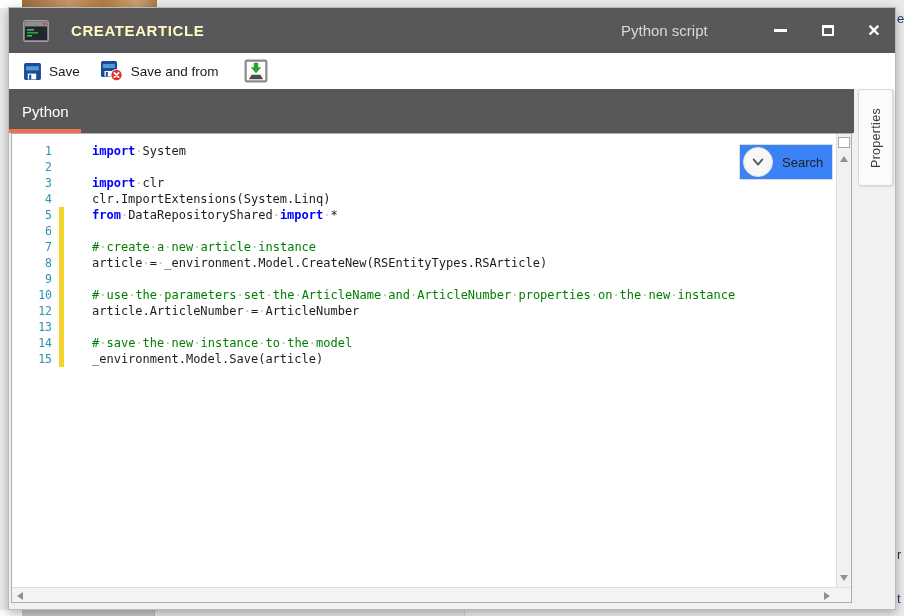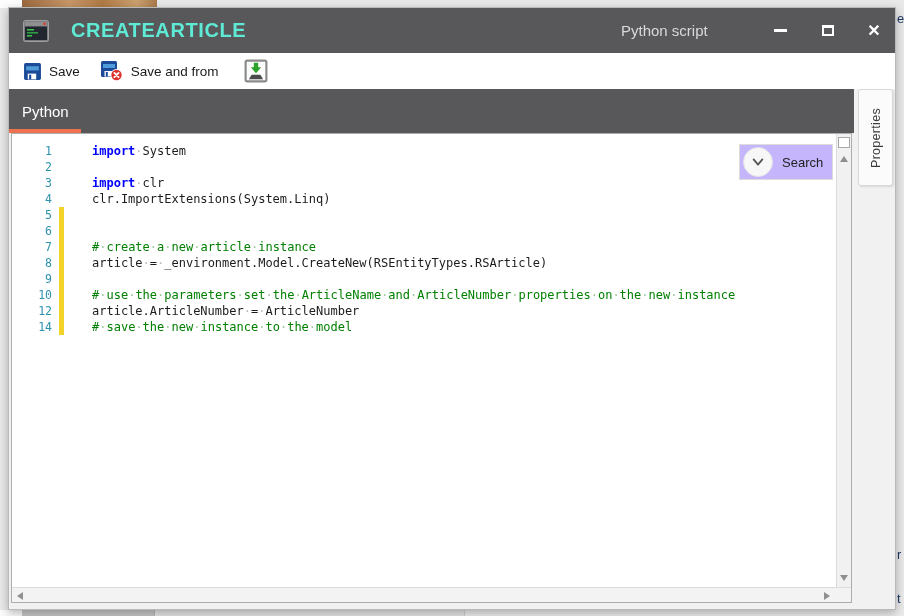--- a/index.html
+++ b/index.html
@@ -26,21 +26,21 @@
     position:absolute; left:8px; top:7px; width:888px; height:603px;
     background:#ffffff; border:1px solid #b9b9b9;
     box-shadow:0 3px 9px rgba(0,0,0,.28);
   }
   
   .titlebar {
     position:absolute; left:0; top:0; width:100%; height:45px;
     background:#58585a; display:flex; align-items:center; padding-left:14px;
   }
   .app-icon { width:26px; height:22px; flex:0 0 auto; }
-  .win-title { color:#5eead4; font-size:20px; font-weight:bold; letter-spacing:.6px; margin-left:22px; }
+  .win-title { color:#fef9c3; font-size:15px; font-weight:bold; letter-spacing:.6px; margin-left:22px; }
   .win-subtitle { position:absolute; left:612px; top:0; height:45px; display:flex; align-items:center;
     color:#d9d9d9; font-size:15px;text-align:center; }
   .winbtn { position:absolute; top:0; height:45px; width:38px; display:flex; align-items:center;
     justify-content:center; cursor:default; }
   .btn-min { left:752px; } .btn-max { left:800px; } .btn-close { left:846px; }
   .glyph-min { width:13px; height:3px; background:#ffffff; }
   .glyph-max { width:12px; height:11px; border:2px solid #ffffff; border-top-width:3px; background:transparent; }
   .glyph-close { color:#ffffff; font-size:16px; font-weight:bold; line-height:1; }
 
   
@@ -86,21 +86,21 @@
   .change-bar.changed { background:#f3d32a; }
   .code-text { color:#1c1c1c;margin-left:20px; }
   .tok-kw { color:#0000ff; font-weight:600; }
   .tok-pl { color:#1c1c1c; }
   .tok-cm { color:#008000; }
   .ws { color:#bdbdbd; } .ws-cm { color:#9dc49d; }
 
   
   .search-box {
     position:absolute; left:727px; top:10px; width:94px; height:36px;
-    background:#c4b5fd; border:1px solid #dcdcdc; display:flex; align-items:center; cursor:default;
+    background:#3b82f6; border:1px solid #dcdcdc; display:flex; align-items:center; cursor:default;
   }
   .search-circle { width:30px; height:30px; margin-left:3px; border-radius:50%;
     background:#f7f7f7; border:1px solid #e3e3e3; display:flex; align-items:center; justify-content:center; }
   .search-label { font-size:13px; color:#222; margin-left:9px; }
 
   
   .vscroll { position:absolute; right:0; top:0; width:15px; bottom:15px;
     background:#f1f1f1; border-left:1px solid #dcdcdc; }
   .vthumb { position:absolute; left:1px; top:3px; width:12px; height:11px;
     background:#ffffff; border:1px solid #a8a8a8; }
@@ -198,28 +198,30 @@
     <div class="props-tab">
       <span>Properties</span>
     </div>
 
     <div class="editor">
       <div class="code-area">
           <div class="code-row"><span class="line-number">1</span><span class="bar-col"><span class="change-bar"></span></span><span class="code-text"><span class="tok-kw">import</span><span class="ws">·</span><span class="tok-pl">System</span></span></div>
           <div class="code-row"><span class="line-number">2</span><span class="bar-col"><span class="change-bar"></span></span></div>
           <div class="code-row"><span class="line-number">3</span><span class="bar-col"><span class="change-bar"></span></span><span class="code-text"><span class="tok-kw">import</span><span class="ws">·</span><span class="tok-pl">clr</span></span></div>
           <div class="code-row"><span class="line-number">4</span><span class="bar-col"><span class="change-bar"></span></span><span class="code-text"><span class="tok-pl">clr.ImportExtensions(System.Linq)</span></span></div>
-          <div class="code-row"><span class="line-number">5</span><span class="bar-col"><span class="change-bar changed"></span></span></div>
+          <div class="code-row"><span class="line-number">5</span><span class="bar-col"><span class="change-bar changed"></span></span><span class="code-text"><span class="tok-kw">from</span><span class="ws">·</span><span class="tok-pl">DataRepositoryShared</span><span class="ws">·</span><span class="tok-kw">import</span><span class="ws">·</span><span class="tok-pl">*</span></span></div>
           <div class="code-row"><span class="line-number">6</span><span class="bar-col"><span class="change-bar changed"></span></span><span class="code-text"></span></div>
           <div class="code-row"><span class="line-number">7</span><span class="bar-col"><span class="change-bar changed"></span></span><span class="code-text"><span class="tok-cm">#</span><span class="ws ws-cm">·</span><span class="tok-cm">create</span><span class="ws ws-cm">·</span><span class="tok-cm">a</span><span class="ws ws-cm">·</span><span class="tok-cm">new</span><span class="ws ws-cm">·</span><span class="tok-cm">article</span><span class="ws ws-cm">·</span><span class="tok-cm">instance</span></span></div>
           <div class="code-row"><span class="line-number">8</span><span class="bar-col"><span class="change-bar changed"></span></span><span class="code-text"><span class="tok-pl">article</span><span class="ws">·</span><span class="tok-pl">=</span><span class="ws">·</span><span class="tok-pl">_environment.Model.CreateNew(RSEntityTypes.RSArticle)</span></span></div>
           <div class="code-row"><span class="line-number">9</span><span class="bar-col"><span class="change-bar changed"></span></span><span class="code-text"></span></div>
           <div class="code-row"><span class="line-number">10</span><span class="bar-col"><span class="change-bar changed"></span></span><span class="code-text"><span class="tok-cm">#</span><span class="ws ws-cm">·</span><span class="tok-cm">use</span><span class="ws ws-cm">·</span><span class="tok-cm">the</span><span class="ws ws-cm">·</span><span class="tok-cm">parameters</span><span class="ws ws-cm">·</span><span class="tok-cm">set</span><span class="ws ws-cm">·</span><span class="tok-cm">the</span><span class="ws ws-cm">·</span><span class="tok-cm">ArticleName</span><span class="ws ws-cm">·</span><span class="tok-cm">and</span><span class="ws ws-cm">·</span><span class="tok-cm">ArticleNumber</span><span class="ws ws-cm">·</span><span class="tok-cm">properties</span><span class="ws ws-cm">·</span><span class="tok-cm">on</span><span class="ws ws-cm">·</span><span class="tok-cm">the</span><span class="ws ws-cm">·</span><span class="tok-cm">new</span><span class="ws ws-cm">·</span><span class="tok-cm">instance</span></span></div>
           <div class="code-row"><span class="line-number">12</span><span class="bar-col"><span class="change-bar changed"></span></span><span class="code-text"><span class="tok-pl">article.ArticleNumber</span><span class="ws">·</span><span class="tok-pl">=</span><span class="ws">·</span><span class="tok-pl">ArticleNumber</span></span></div>
+          <div class="code-row"><span class="line-number">13</span><span class="bar-col"><span class="change-bar changed"></span></span><span class="code-text"></span></div>
           <div class="code-row"><span class="line-number">14</span><span class="bar-col"><span class="change-bar changed"></span></span><span class="code-text"><span class="tok-cm">#</span><span class="ws ws-cm">·</span><span class="tok-cm">save</span><span class="ws ws-cm">·</span><span class="tok-cm">the</span><span class="ws ws-cm">·</span><span class="tok-cm">new</span><span class="ws ws-cm">·</span><span class="tok-cm">instance</span><span class="ws ws-cm">·</span><span class="tok-cm">to</span><span class="ws ws-cm">·</span><span class="tok-cm">the</span><span class="ws ws-cm">·</span><span class="tok-cm">model</span></span></div>
+          <div class="code-row"><span class="line-number">15</span><span class="bar-col"><span class="change-bar changed"></span></span><span class="code-text"><span class="tok-pl">_environment.Model.Save(article)</span></span></div>
         </div>
 
       <div class="search-box">
         <div class="search-circle">
           <svg width="16" height="14" viewBox="0 0 18 16">
             <polyline points="4,5 9,11 14,5" stroke="#555" stroke-width="2" fill="none" stroke-linecap="round" stroke-linejoin="round"></polyline>
           </svg>
         </div>
         <span class="search-label">Search</span>
       </div>

